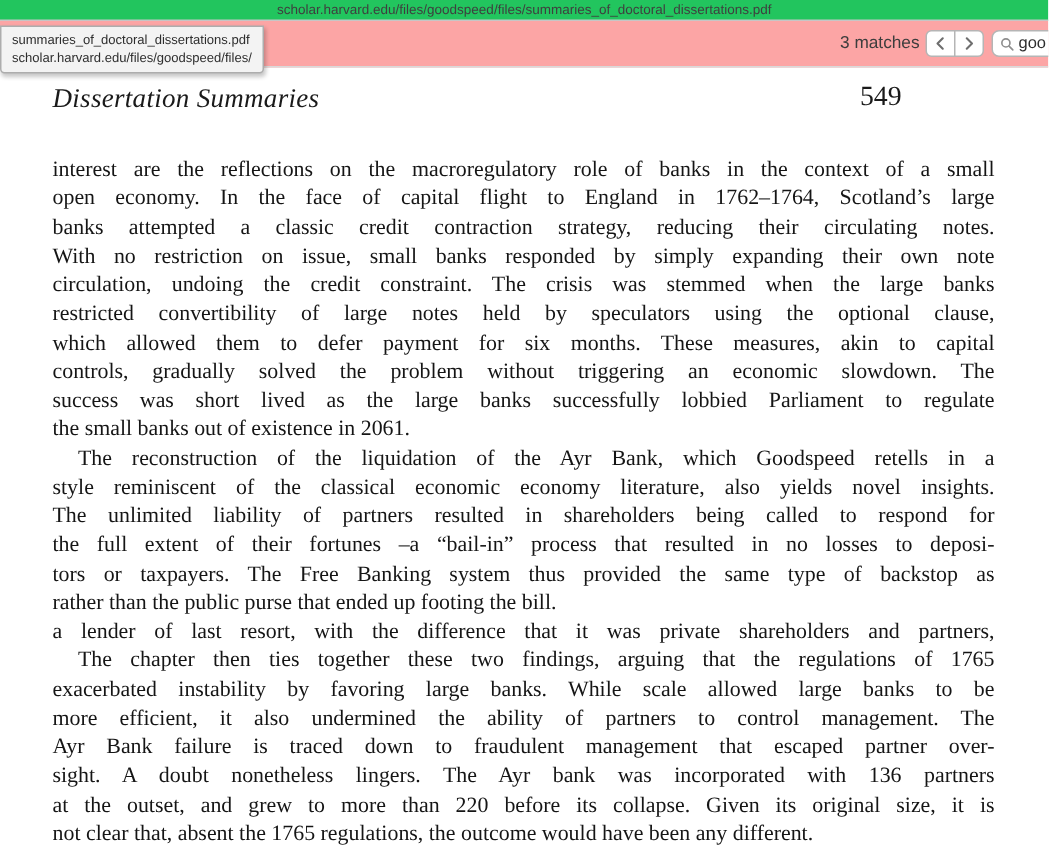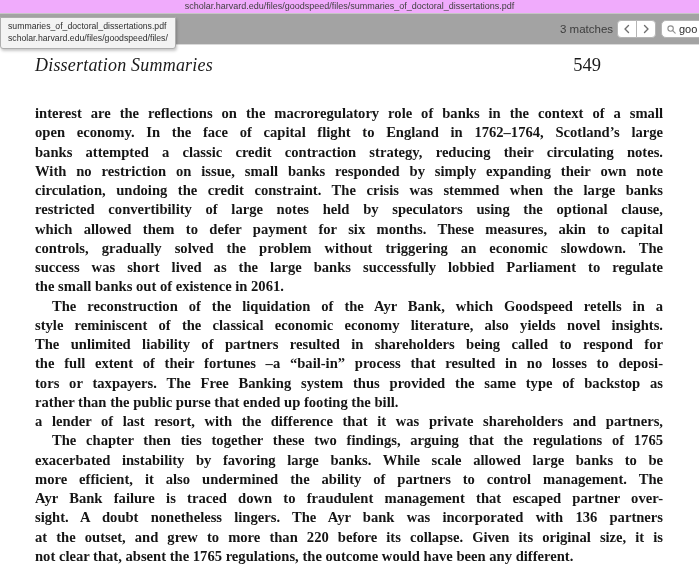--- a/index.html
+++ b/index.html
@@ -5,29 +5,29 @@
   html,body { margin:0; padding:0; }
   .screen {
     position:relative; width:699px; height:572px; overflow:hidden;
     background:#ffffff; font-family:"Liberation Sans", sans-serif;
     -webkit-font-smoothing:antialiased;
   }
 
   
   .titlebar {
     position:absolute; left:0; top:0; width:699px; height:13px;
-    background:#f0abfc; border-bottom:1px solid #c6c6c6;
+    background:#22c55e; border-bottom:1px solid #c6c6c6;
     text-align:center; line-height:13px;
     font-size:9px; color:#3f3f3f;
   }
 
   
   .findbar {
     position:absolute; left:0; top:14px; width:699px; height:30px;
-    background:#a3a3a3; border-bottom:1px solid #d9d9d9;
+    background:#fca5a5; border-bottom:1px solid #d9d9d9;
   }
   .matches {
     position:absolute; left:560px; top:0; height:30px; line-height:30px;
     font-size:11.5px; color:#3d3d3d;
   }
   .segmented { position:absolute; left:617px; top:6px; display:flex; }
   .segbtn {
     width:20px; height:18px; box-sizing:border-box;
     background:#ffffff; border:1px solid #b5b5b5;
     display:flex; align-items:center; justify-content:center;
@@ -59,21 +59,21 @@
 
   
   .page { position:absolute; left:35px; top:0; width:628px; height:572px; background:transparent; }
   .page-header { position:absolute; top:55px; left:0; width:628px; height:26px;
     font-family:"Liberation Serif", serif; color:#1a1a1a; }
   .running-title {
     position:absolute; left:0; right:50px; text-align:left;
     font-style:italic; font-size:18px; letter-spacing:0.2px;
   }
   .pageno { position:absolute; right:62px; top:0; font-size:18.5px; }
-  .page-body { position:absolute; top:104px; left:0; width:628px; color:#151515;font-weight:bold; }
+  .page-body { position:absolute; top:104px; left:0; width:628px; color:#151515; }
   .line {
     font-family:"Liberation Serif", serif;
     font-size:14.6px; line-height:19.25px;
     text-align:justify; text-align-last:justify;
     white-space:normal;
   }
   .line.last { text-align-last:left; }
   .line.indent { text-indent:17px; }
 </style>
 </head>

